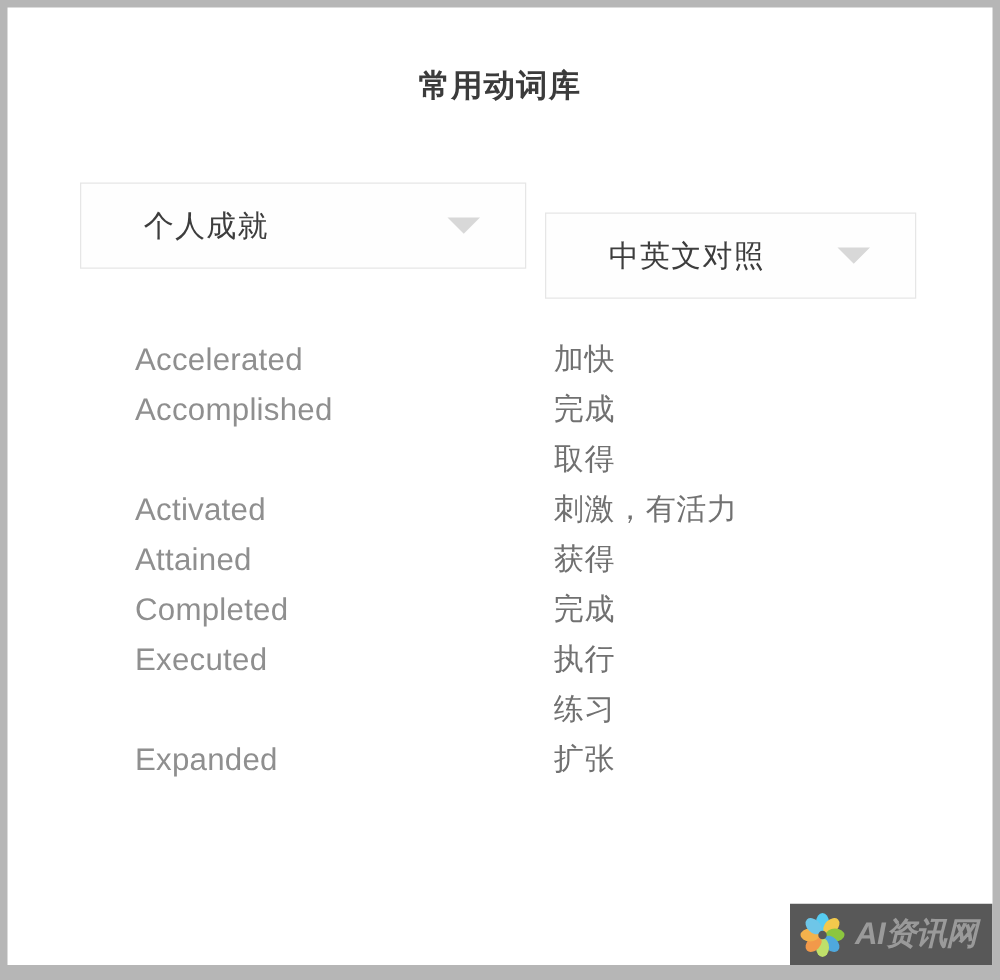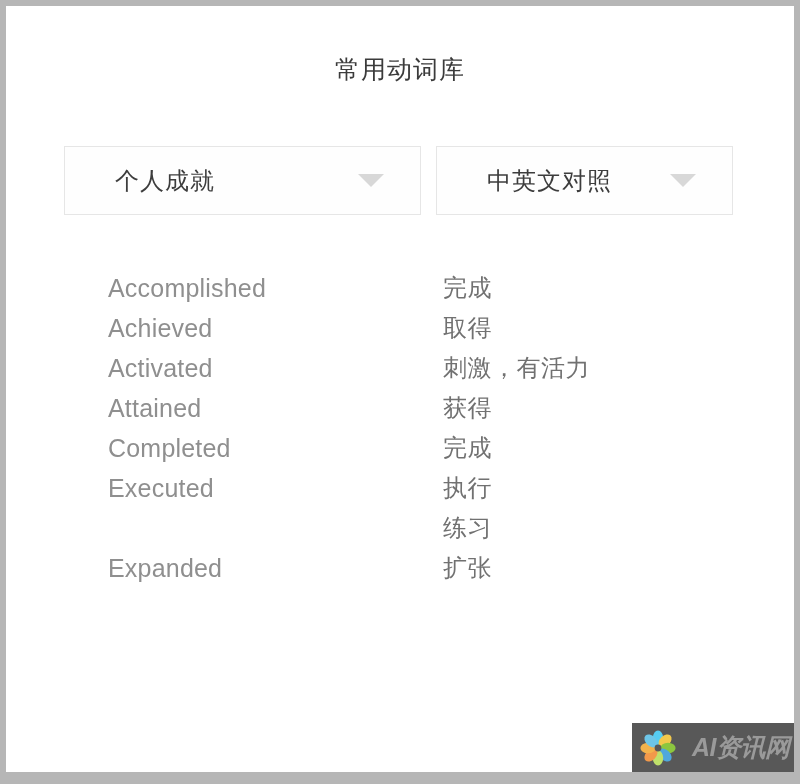--- a/index.html
+++ b/index.html
@@ -36,21 +36,21 @@
   }
 
   
   .title {
     position: absolute;
     left: 0;
     top: 46px;
     width: 788px;
     text-align: center;
     font-size: 25px;
-    font-weight: normal;
+    font-weight: bold;
     color: #3b3b3b;
     letter-spacing: 1px;
     line-height: 34px;
   }
 
   
   .dropdown-row {
     position: absolute;
     left: 0;
     top: 140px;
@@ -61,21 +61,21 @@
     position: absolute;
     top: 0;
     height: 69px;
     box-sizing: border-box;
     border: 1px solid #e6e6e6;
     background: #fefefe;
     display: flex;
     align-items: center;
   }
   .dropdown.one   { left: 58px;  width: 357px; }
-  .dropdown.two   { left: 430px; width: 297px; }
+  .dropdown.two   { left: 430px; width: 297px; margin-top: 24px; }
 
   .dd-label {
     flex: 1 1 auto;
     padding-left: 50px;
     font-size: 24px;
     color: #3d3d3d;
     letter-spacing: 1px;
     white-space: nowrap;
   }
   .dd-arrow {
@@ -131,21 +131,21 @@
   }
   .wm-logo {
     flex: 0 0 auto;
     margin-left: 7px;
     width: 38px;
     height: 38px;
     position: relative;
   }
   .wm-text {
     flex: 0 0 auto;
-    margin-left: 15px;
+    margin-left: 7px;
     font-size: 25px;
     font-weight: bold;
     font-style: italic;
     color: #9a9a9a;
     letter-spacing: -0.5px;
     white-space: nowrap;
     line-height: 49px;
   }
 </style>
 </head>
@@ -165,25 +165,28 @@
 
       <div class="dropdown two">
         <span class="dd-label">中英文对照</span>
         <span class="dd-arrow"></span>
       </div>
 
     </div>
 
     <div class="word-list" id="word-list">
         <div class="word-row">
+          <span class="w-en">Accelerated</span>
+          <span class="w-zh">加快</span>
+        </div>
+        <div class="word-row">
           <span class="w-en">Accomplished</span>
           <span class="w-zh">完成</span>
         </div>
         <div class="word-row">
-          <span class="w-en">Achieved</span>
           <span class="w-zh">取得</span>
         </div>
         <div class="word-row">
           <span class="w-en">Activated</span>
           <span class="w-zh">刺激，有活力</span>
         </div>
         <div class="word-row">
           <span class="w-en">Attained</span>
           <span class="w-zh">获得</span>
         </div>

